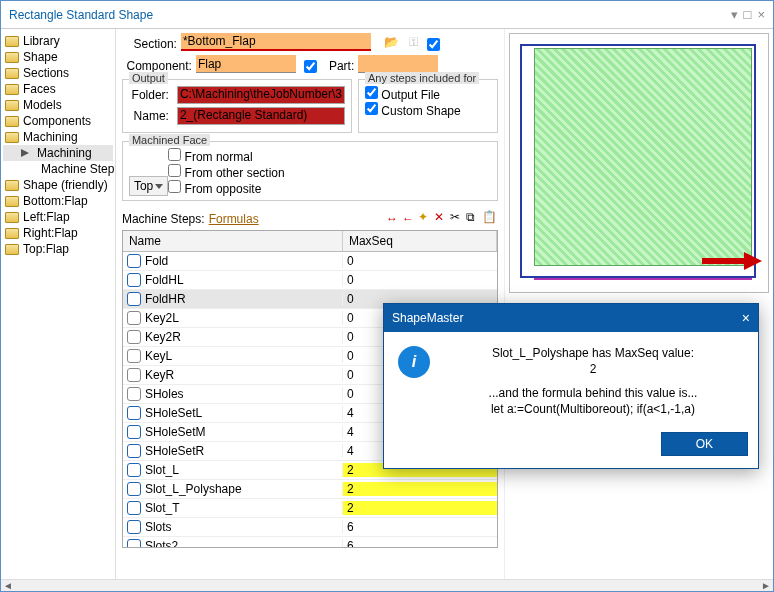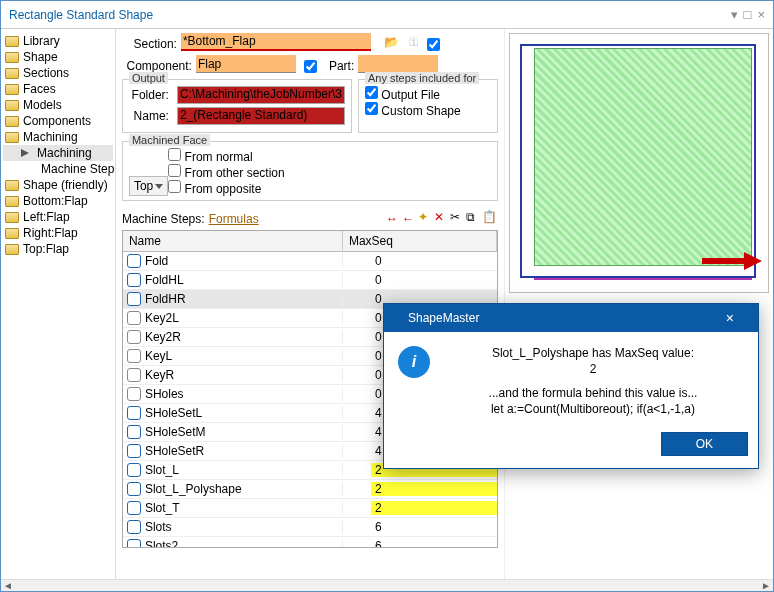--- a/index.html
+++ b/index.html
@@ -47,21 +47,21 @@
   .steps-hdr .lbl2 { margin-right: 4px; }
   .linklike { color: #a16207; text-decoration: underline; cursor: default; }
   .spacer { flex: 1; }
   .tbico { width: 16px; height: 16px; display: inline-block; }
 
   .table { border: 1px solid #aaa; margin-top: 4px; height: 318px; overflow: auto; }
   .thead { display: flex; background: #f3f3f3; border-bottom: 1px solid #bbb; }
   .thead div { padding: 3px 6px; border-right: 1px solid #ccc; }
   .col-name { width: 220px; }
   .col-seq { flex: 1; }
-  .trow { display: flex; align-items: center; border-bottom: 1px solid #eee; height: 19px; gap: 28px; }
+  .trow { display: flex; align-items: center; border-bottom: 1px solid #eee; height: 19px; }
   .trow.sel { background: #e6e6e6; }
   .trow .c-name { width: 220px; display: flex; align-items: center; gap: 4px; padding-left: 4px; border-right: 1px solid #eee; }
   .trow .c-seq { flex: 1; padding-left: 4px; }
   .trow .c-seq.hl { background: #ffff33; }
   .cb { width: 14px; height: 14px; border: 1px solid #888; border-radius: 3px; display: inline-flex; align-items: center; justify-content: center; background: #fff; }
   .cb.on { background: #147a8; border-color: #1f64b3; }
   .cb.on::after { content: "✓"; color: #fff; font-size: 10px; line-height: 1; }
 
   .rightpane { width: 272px; padding: 4px; border-left: 1px solid #eee; }
   .preview { width: 260px; height: 260px; border: 1px solid #bbb; background: #fff; position: relative; }
@@ -71,21 +71,21 @@
   .arrow-red { position: absolute; right: 6px; bottom: 24px; width: 60px; height: 14px; }
   .arrow-red .shaft { position:absolute; left:0; top:4px; width:42px; height:6px; background:#cc0000; }
   .arrow-red .head { position:absolute; right:0; top:-2px; width:0; height:0; border-left:18px solid #cc0000; border-top:9px solid transparent; border-bottom:9px solid transparent; }
 
   .bottom-scroll { position: absolute; left: 0; right: 0; bottom: 0; height: 12px; background: #f0f0f0; border-top: 1px solid #ddd; }
   .bottom-scroll .bs-ar { position:absolute; top:0; width:14px; height:12px; text-align:center; font-size:10px; color:#666; }
   .bottom-scroll .bs-l { left:0; } .bottom-scroll .bs-r { right:0; }
 
   
   .dialog { position: absolute; left: 382px; top: 302px; width: 376px; background: #fff; border: 1px solid #0a4e8f; box-shadow: 0 4px 18px rgba(0,0,0,.35); }
-  .dlg-title { background: #0a5aa6; color: #fff; padding: 6px 24px; display: flex; align-items: center; }
+  .dlg-title { background: #0a5aa6; color: #fff; padding: 6px 8px; display: flex; align-items: center; }
   .dlg-title .dt-x { margin-left: auto; font-size: 14px; cursor: default; }
   .dlg-body { padding: 14px 14px 10px; display: flex; gap: 12px; }
   .info-ic { width: 32px; height: 32px; border-radius: 50%; background: #1681d8; color: #fff; display: flex; align-items: center; justify-content: center; font-weight: bold; font-size: 16px; font-style: italic; }
   .dlg-text { flex:1; text-align: center; }
   .dlg-text .l1 { margin-bottom: 2px; }
   .dlg-text .l2 { margin: 10px 0 2px; }
   .dlg-foot { padding: 6px 10px 12px; display: flex; justify-content: flex-end; }
   .okbtn { background: #0a5aa6; color: #fff; border: 1px solid #0a4e8f; padding: 4px 34px; cursor: default; }
 </style>
 </head>

